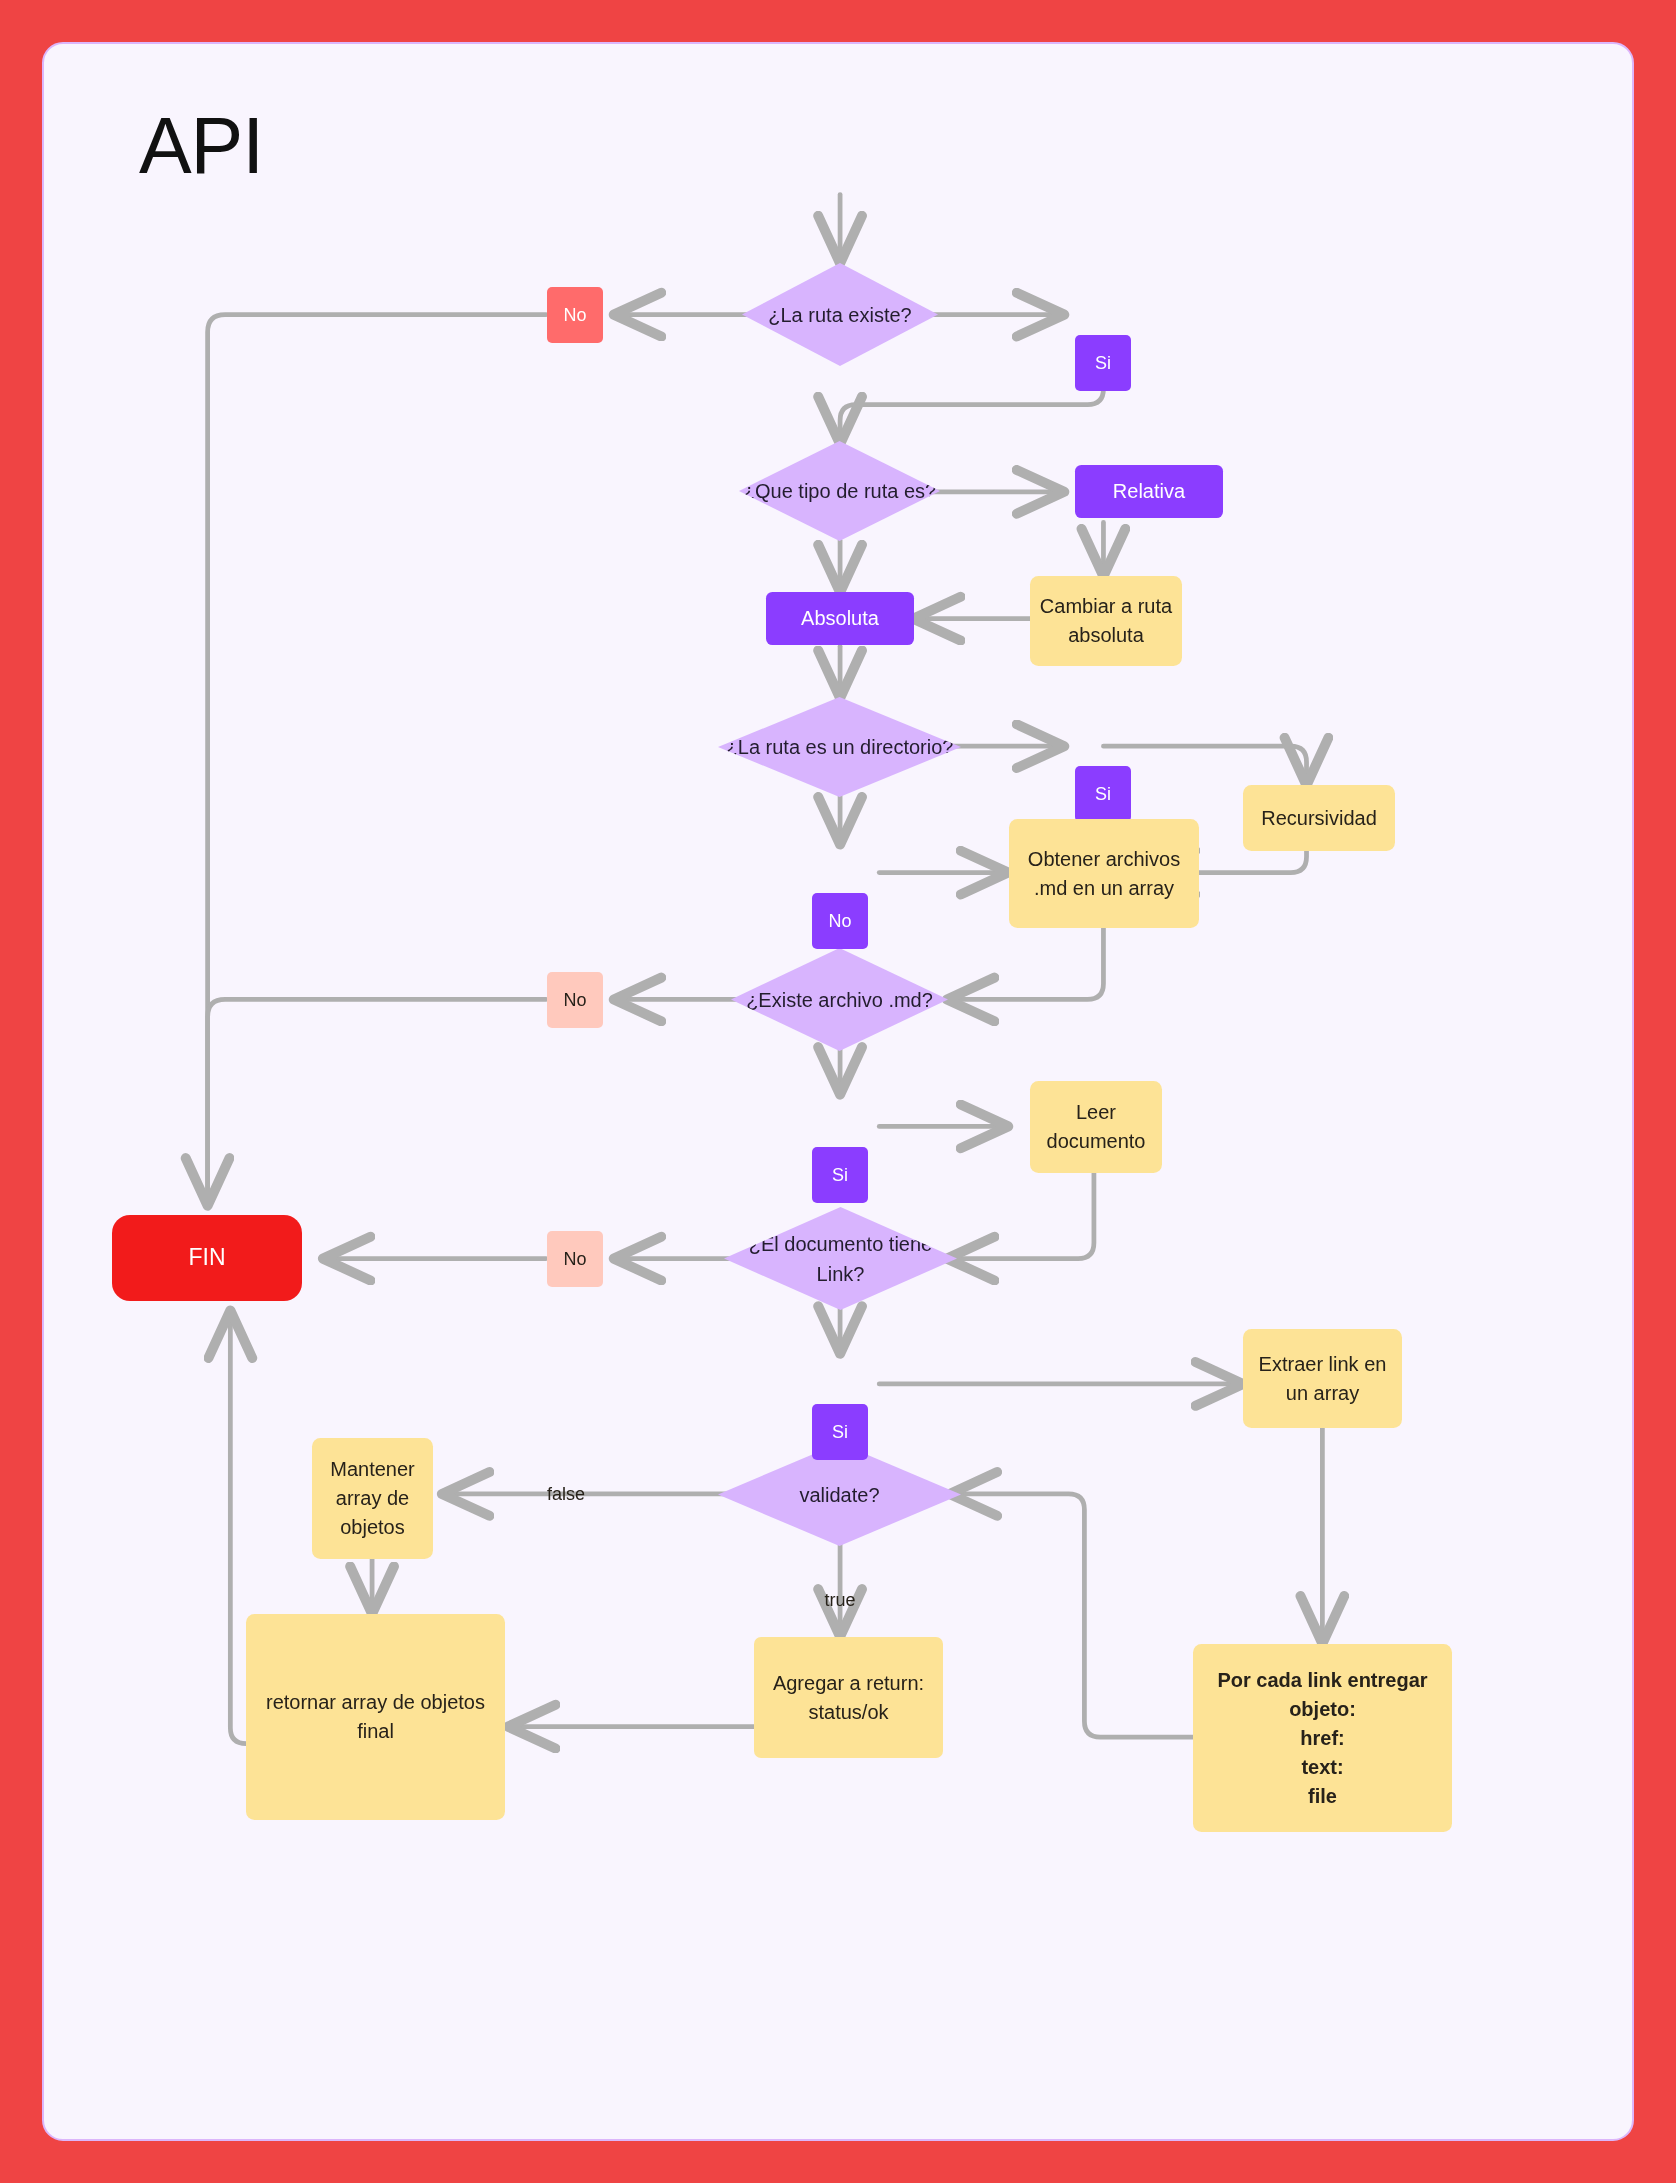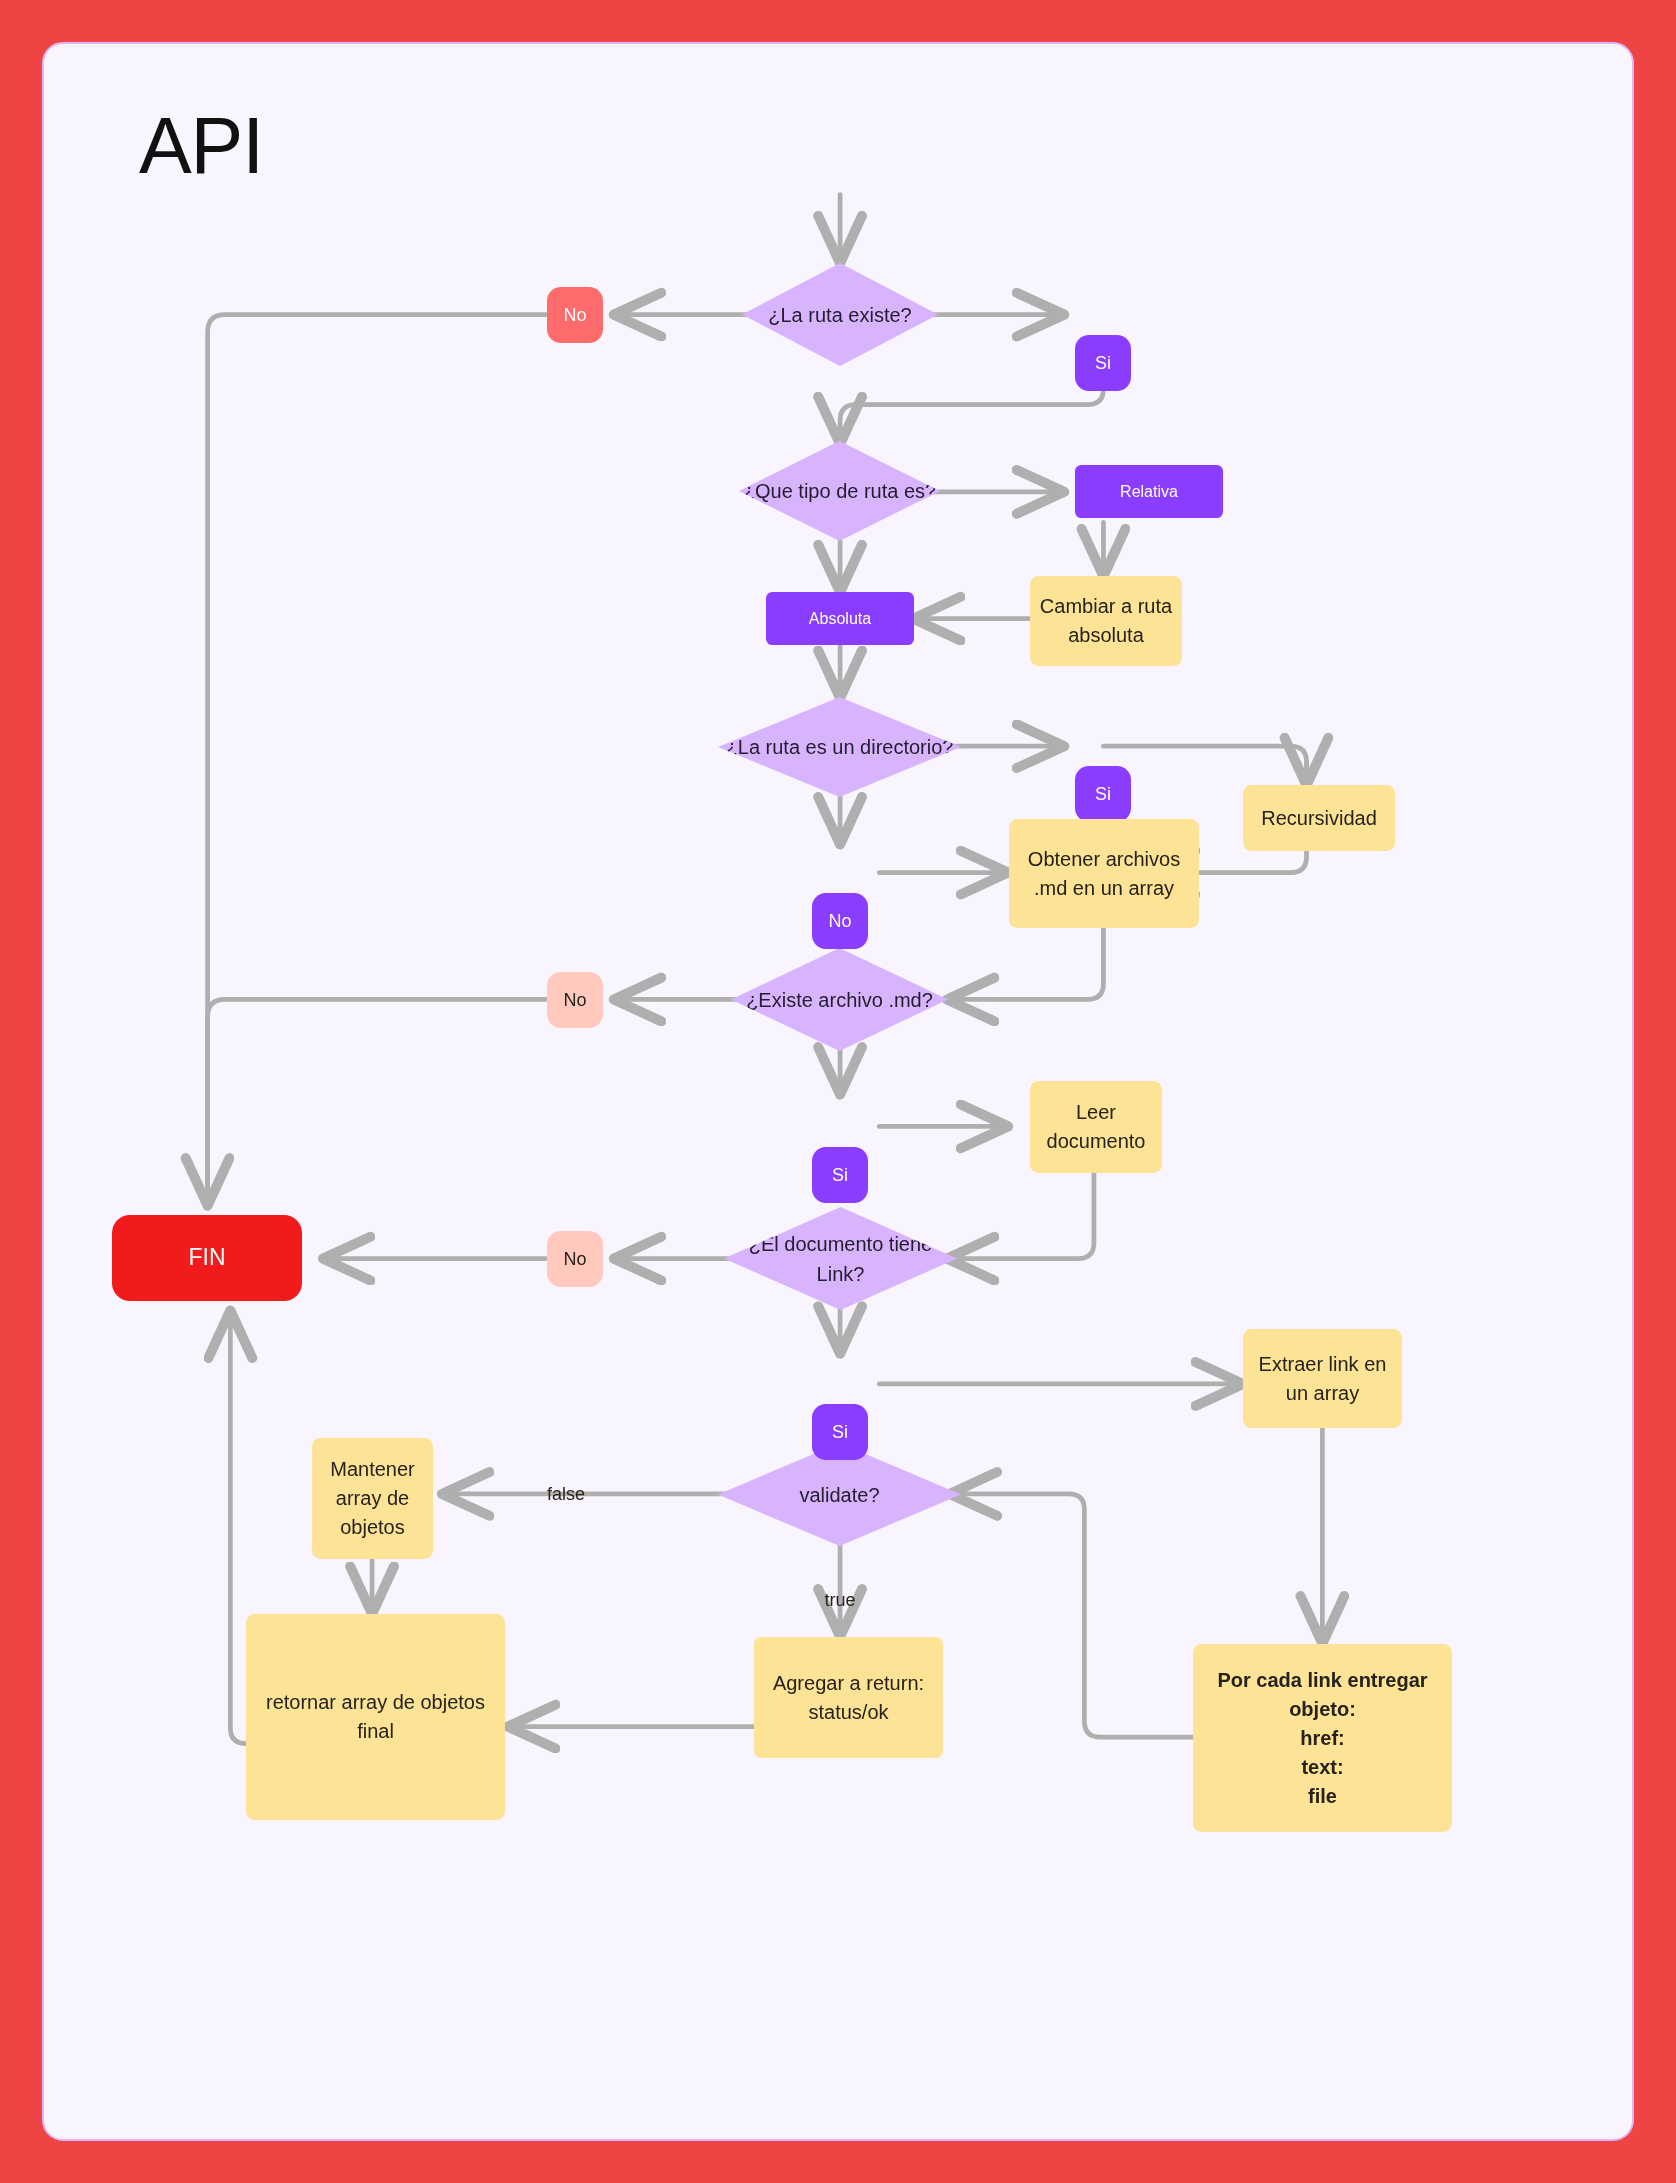--- a/index.html
+++ b/index.html
@@ -5,25 +5,25 @@
   html,body{margin:0;padding:0;background:#ffffff;}
   body{width:1677px;height:2183px;font-family:"Liberation Sans",sans-serif;}
   #stage{position:relative;width:1677px;height:2183px;overflow:hidden;background:#ef4444;}
   #canvas{position:absolute;left:42px;top:42px;width:1592px;height:2099px;
           background:#F9F5FE;border:2.1px solid #DCB6FB;border-radius:21px;box-sizing:border-box;}
   svg#edges{position:absolute;left:0;top:0;width:1677px;height:2183px;pointer-events:none;}
   .node{position:absolute;display:flex;align-items:center;justify-content:center;
         text-align:center;box-sizing:border-box;line-height:1.45;}
   .terminator{border-radius:18px;color:#ffffff;font-size:23px;}
   .process{border-radius:8.5px;background:#FDE396;color:#27221a;font-size:20px;padding:5.3px;}
-  .chip{border-radius:14px;font-size:18px;}
+  .chip{border-radius:5px;font-size:18px;}
   .chip-purple{background:#8B3DFF;color:#ffffff;margin-top:48px;}
   .chip-salmon{background:#FF6B6B;color:#ffffff;}
   .chip-pink{background:#FFC9BD;color:#27221a;}
-  .box-purple{border-radius:6.3px;background:#8B3DFF;color:#ffffff;font-size:16px;}
+  .box-purple{border-radius:6.3px;background:#8B3DFF;color:#ffffff;font-size:20px;}
   .diamond{position:absolute;display:flex;align-items:center;justify-content:center;
            text-align:center;color:#231d2e;font-size:20px;line-height:1.5;
            background:#D8B4FE;clip-path:polygon(50% 0%,100% 50%,50% 100%,0% 50%);}
   .edge-label{position:absolute;font-size:18px;color:#27221a;display:flex;
               align-items:center;justify-content:center;}
   #title{position:absolute;font-size:79px;color:#111111;letter-spacing:-1.1px;
          font-family:"Liberation Sans",sans-serif;}
 </style>
 </head>
 <body>

